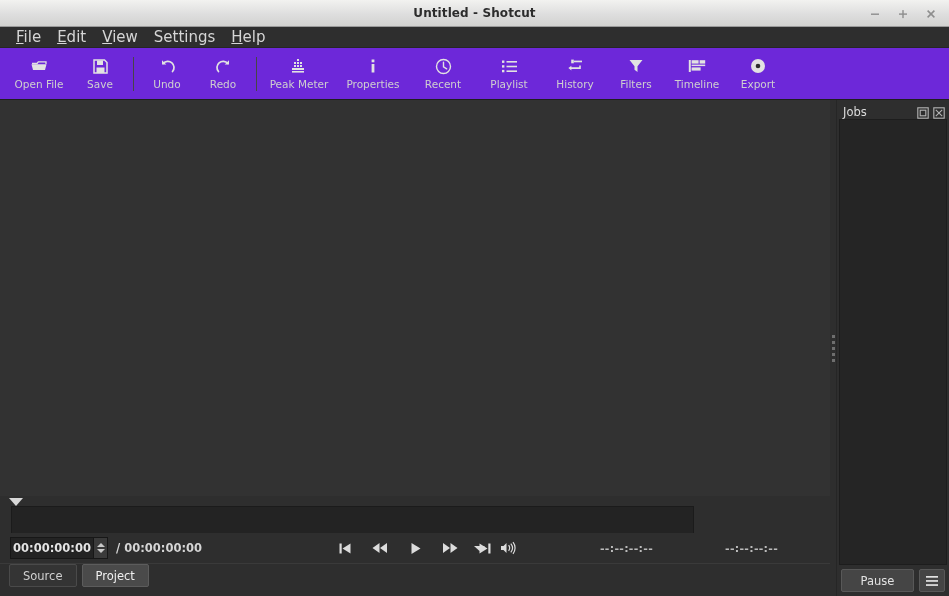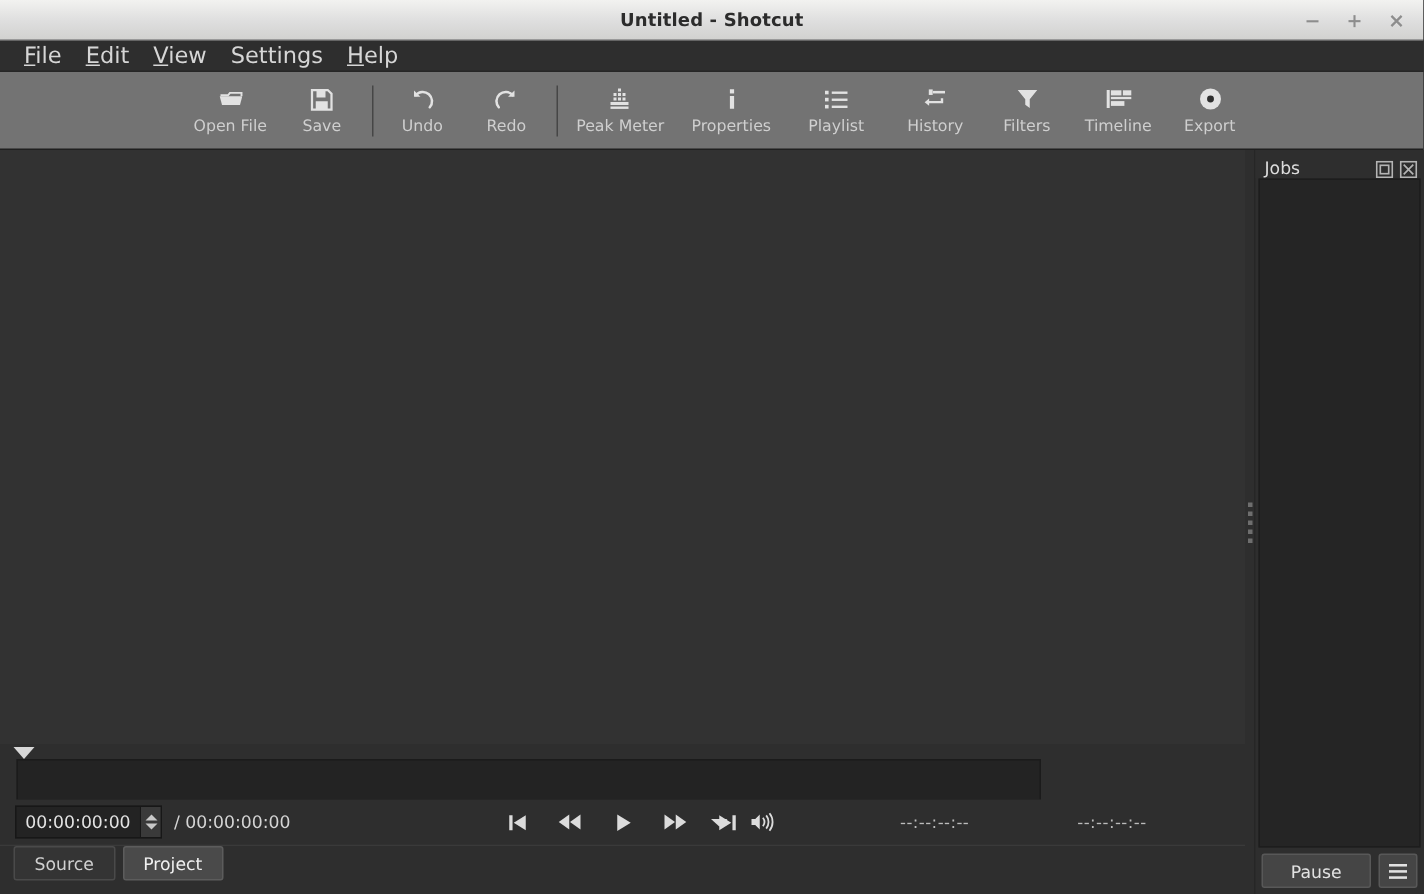--- a/index.html
+++ b/index.html
@@ -42,25 +42,24 @@
   }
   .menu-item {
     font-size: 15px; color: #d6d6d6;
     padding: 2px 8px; cursor: default;
   }
   .menu-item u { text-decoration: underline; text-underline-offset: 1px; }
 
   
   .toolbar {
     height: 52px; flex: 0 0 52px;
-    background: #737373;
+    background: #6d28d9;
     display: flex; align-items: center;
     border-bottom: 1px solid #1f1f1f;
     padding-left: 6px;
-    justify-content: center;
   }
   .tb-btn {
     width: 56px; height: 48px;
     display: flex; flex-direction: column;
     align-items: center; justify-content: center;
     gap: 3px; cursor: default;
   }
   .tb-btn.wide { width: 66px; }
   .tb-btn.xwide { width: 74px; }
   .tb-icon { height: 18px; display: flex; align-items: center; justify-content: center; color: #e2e2e2; }
@@ -88,21 +87,21 @@
   .scrub-bar {
     position: absolute; left: 11px; right: 136px; top: 10px; height: 28px;
     background: #232323; border: 1px solid #1b1b1b;
   }
 
   
   .transport-row {
     height: 30px; flex: 0 0 30px;
     background: #2e2e2e;
     display: flex; align-items: center;
-    position: relative; padding: 0 10px;
+    position: relative; padding: 0 10px; font-weight: bold;
   }
   .timecode-box {
     display: flex; align-items: stretch;
     background: #232323; border: 1px solid #171717;
     height: 22px; width: 98px;
   }
   .timecode-val {
     flex: 1; display: flex; align-items: center; justify-content: center;
     font-size: 11.5px; color: #e4e4e4;
     font-family: "DejaVu Sans", sans-serif;
@@ -288,20 +287,29 @@
   <div class="tb-btn xwide">
     <span class="tb-icon">
       <svg width="16" height="16" viewBox="0 0 16 16">
           <rect x="6.6" y="1.5" width="2.8" height="2.8" fill="currentColor"></rect>
           <rect x="6.6" y="6" width="2.8" height="8.5" fill="currentColor"></rect>
         </svg>
     </span>
     <span class="tb-label">Properties</span>
   </div>
 
+  <div class="tb-btn wide">
+    <span class="tb-icon">
+      <svg width="17" height="17" viewBox="0 0 17 17">
+          <circle cx="8.5" cy="8.5" r="7" fill="none" stroke="currentColor" stroke-width="1.4"></circle>
+          <path d="M8.5 4.2v4.6l3.2 2" stroke="currentColor" stroke-width="1.4" fill="none" stroke-linecap="round"></path>
+        </svg>
+    </span>
+    <span class="tb-label">Recent</span>
+  </div>
 
   <div class="tb-btn wide">
     <span class="tb-icon">
       <svg width="17" height="15" viewBox="0 0 17 15">
         <rect x="1" y="1.5" width="2.4" height="2.4" fill="currentColor"></rect>
           <rect x="5.5" y="2" width="10.5" height="1.6" fill="currentColor"></rect>
         <rect x="1" y="6.2" width="2.4" height="2.4" fill="currentColor"></rect>
           <rect x="5.5" y="6.7" width="10.5" height="1.6" fill="currentColor"></rect>
         <rect x="1" y="10.9" width="2.4" height="2.4" fill="currentColor"></rect>
           <rect x="5.5" y="11.4" width="10.5" height="1.6" fill="currentColor"></rect>

